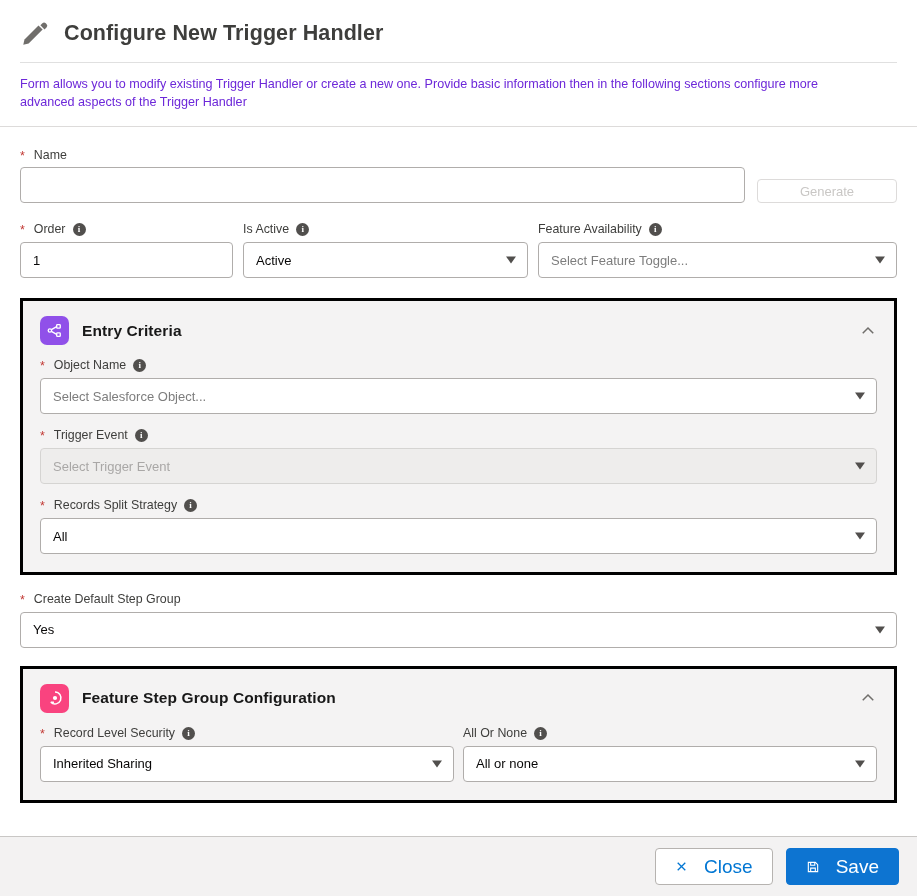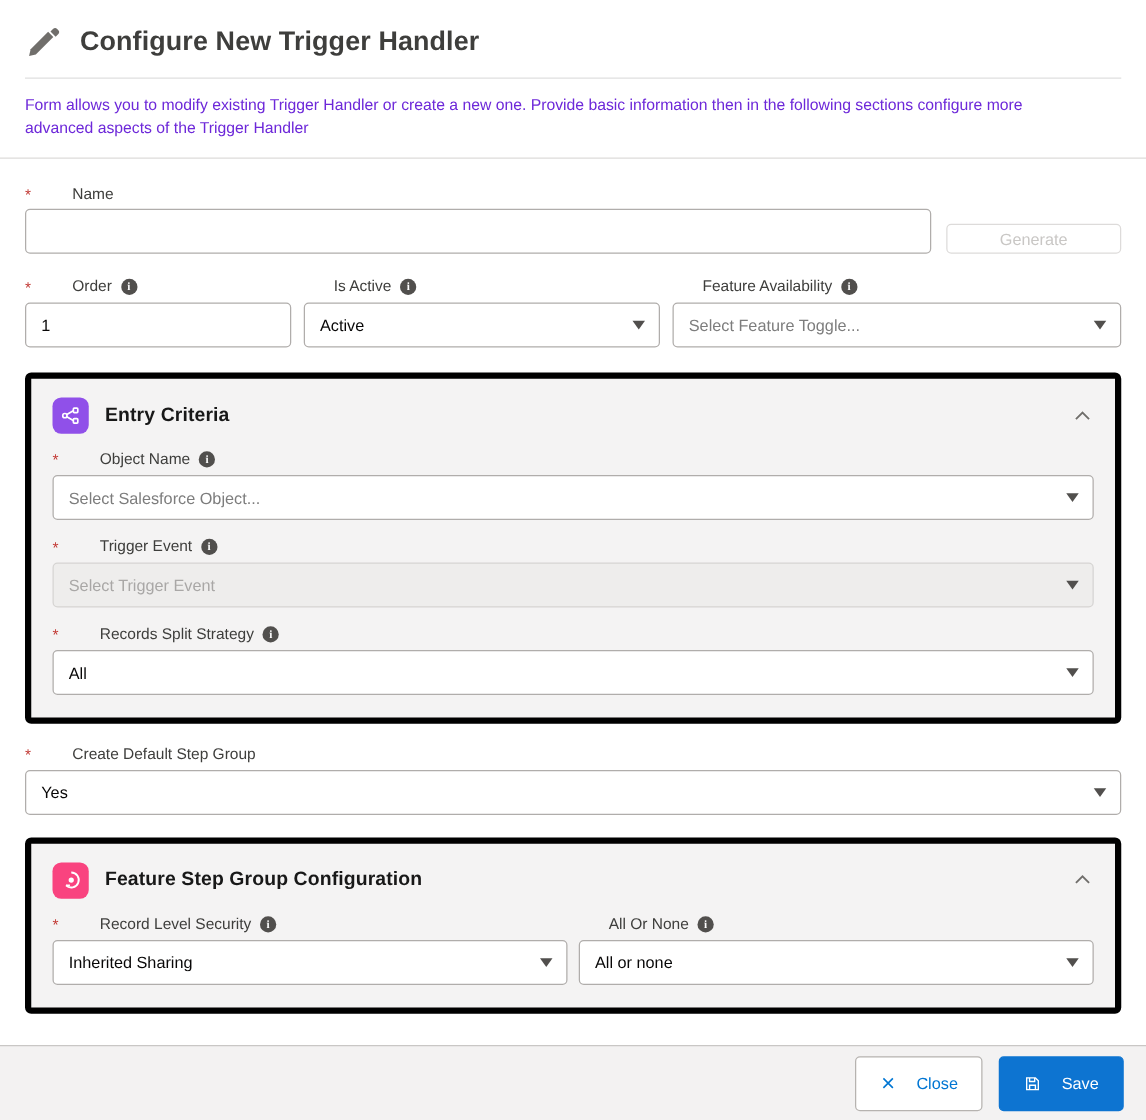--- a/index.html
+++ b/index.html
@@ -53,21 +53,21 @@
   .field-label {
     font-size: 12.4px;
     color: #3e3e3c;
     margin-bottom: 6px;
     display: flex;
     align-items: center;
     gap: 7px;
     line-height: 1;
   }
   .req { color: #c23934; margin-right: 2px; font-size: 12.4px; position: relative; top: 1px; }
-  .label-text { white-space: nowrap; margin-left: 24px; }
+  .label-text { white-space: nowrap; }
 
   .info-icon {
     width: 13px; height: 13px;
     flex: 0 0 13px;
     border-radius: 50%;
     background: #514f4d;
     color: #fff;
     font-size: 9px;
     font-weight: 700;
     line-height: 13px;
@@ -140,22 +140,22 @@
     gap: 10px;
     margin-bottom: 20px;
   }
   .col-order { flex: 0 0 213px; }
   .col-active { flex: 0 0 285px; }
   .col-feature { flex: 1 1 auto; }
 
   
   .section {
     background: #f4f3f3;
-    border: 5px solid #000000;
-    border-radius: 5px;
+    border: 3px solid #000000;
+    border-radius: 0;
     padding: 0 17px 18px 17px;
     margin-bottom: 18px;
   }
   .section-head {
     display: flex;
     align-items: center;
     gap: 13px;
     padding: 15px 0 14px 0;
     cursor: pointer;
   }
@@ -200,23 +200,23 @@
     height: 60px;
     background: #f3f2f2;
     border-top: 1px solid #c9c7c5;
     display: flex;
     align-items: center;
     justify-content: flex-end;
     gap: 13px;
     padding-right: 18px;
   }
   .btn {
-    height: 44px;
+    height: 37px;
     border-radius: 4px;
-    font-size: 13px;
+    font-size: 19px;
     font-family: "Liberation Sans", sans-serif;
     display: inline-flex;
     align-items: center;
     justify-content: center;
     gap: 16px;
     cursor: pointer;
     padding: 0 19px;
   }
   .btn-close {
     background: #ffffff;

